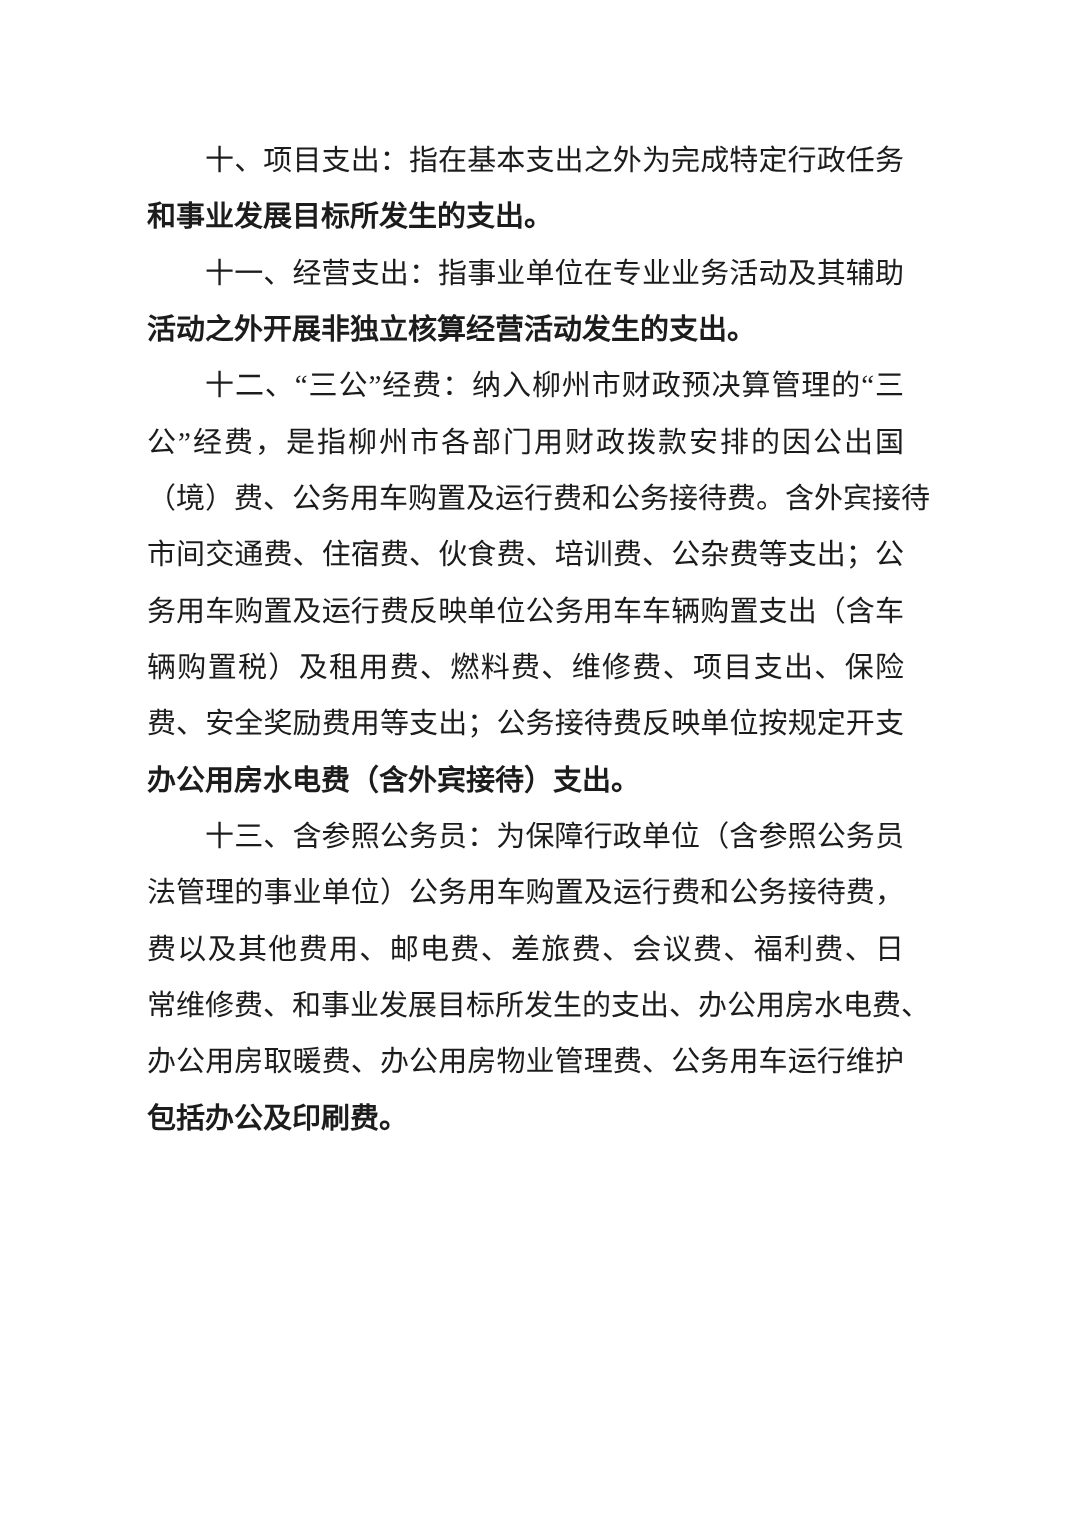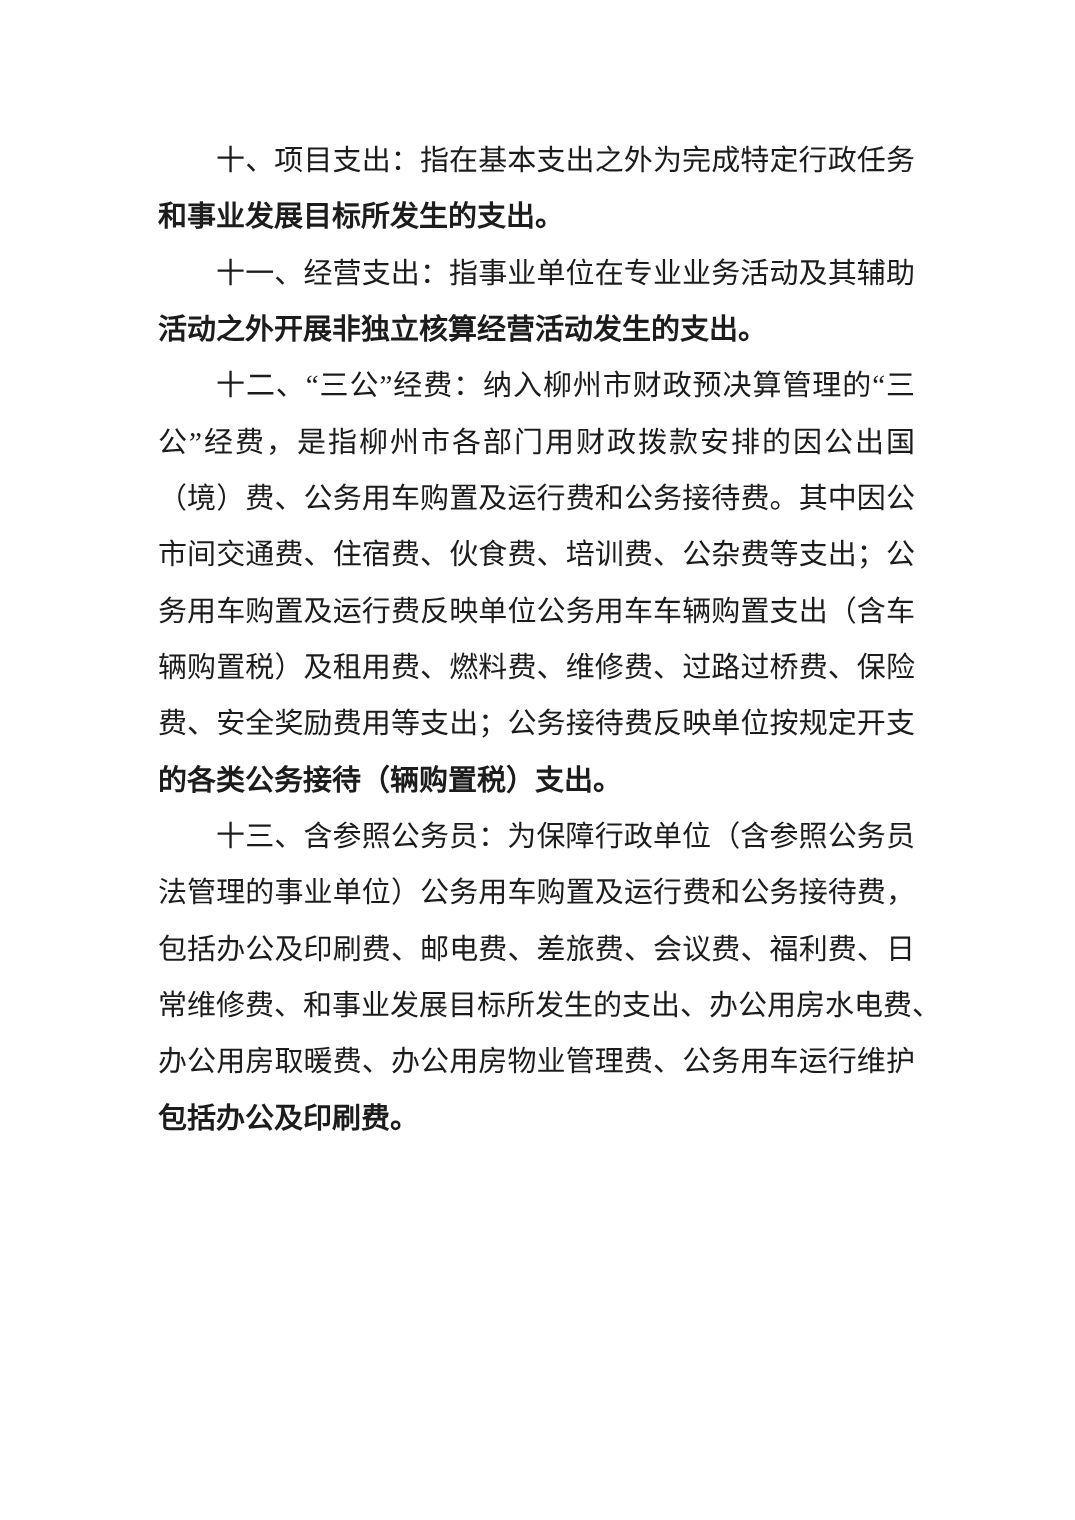--- a/index.html
+++ b/index.html
@@ -18,21 +18,21 @@
     position: absolute;
     left: 0;
     top: 0;
     width: 1075px;
     height: 1520px;
     background: #ffffff;
     overflow: hidden;
   }
   .content {
     position: absolute;
-    left: 158px;
+    left: 147px;
     top: 132px;
     width: 757px;
   }
   .para {
     margin: 0;
     padding: 0;
   }
   .line {
     margin: 0;
     padding: 0;
@@ -64,31 +64,31 @@
     </div>
 
     <div class="para">
       <p class="line first">十一、经营支出：指事业单位在专业业务活动及其辅助</p>
       <p class="line end">活动之外开展非独立核算经营活动发生的支出。</p>
     </div>
 
     <div class="para">
       <p class="line first">十二、“三公”经费：纳入柳州市财政预决算管理的“三</p>
       <p class="line">公”经费，是指柳州市各部门用财政拨款安排的因公出国</p>
-      <p class="line">（境）费、公务用车购置及运行费和公务接待费。其中因公</p>
+      <p class="line">（境）费、公务用车购置及运行费和公务接待费。含外宾接待</p>
       <p class="line">市间交通费、住宿费、伙食费、培训费、公杂费等支出；公</p>
       <p class="line">务用车购置及运行费反映单位公务用车车辆购置支出（含车</p>
-      <p class="line">辆购置税）及租用费、燃料费、维修费、过路过桥费、保险</p>
+      <p class="line">辆购置税）及租用费、燃料费、维修费、项目支出、保险</p>
       <p class="line">费、安全奖励费用等支出；公务接待费反映单位按规定开支</p>
-      <p class="line end">的各类公务接待（辆购置税）支出。</p>
+      <p class="line end">办公用房水电费（含外宾接待）支出。</p>
     </div>
 
     <div class="para">
       <p class="line first">十三、含参照公务员：为保障行政单位（含参照公务员</p>
       <p class="line">法管理的事业单位）公务用车购置及运行费和公务接待费，</p>
-      <p class="line">包括办公及印刷费、邮电费、差旅费、会议费、福利费、日</p>
+      <p class="line">费以及其他费用、邮电费、差旅费、会议费、福利费、日</p>
       <p class="line">常维修费、和事业发展目标所发生的支出、办公用房水电费、</p>
       <p class="line">办公用房取暖费、办公用房物业管理费、公务用车运行维护</p>
       <p class="line end">包括办公及印刷费。</p>
     </div>
 
   </section>
 </main>
 
 </body></html>

